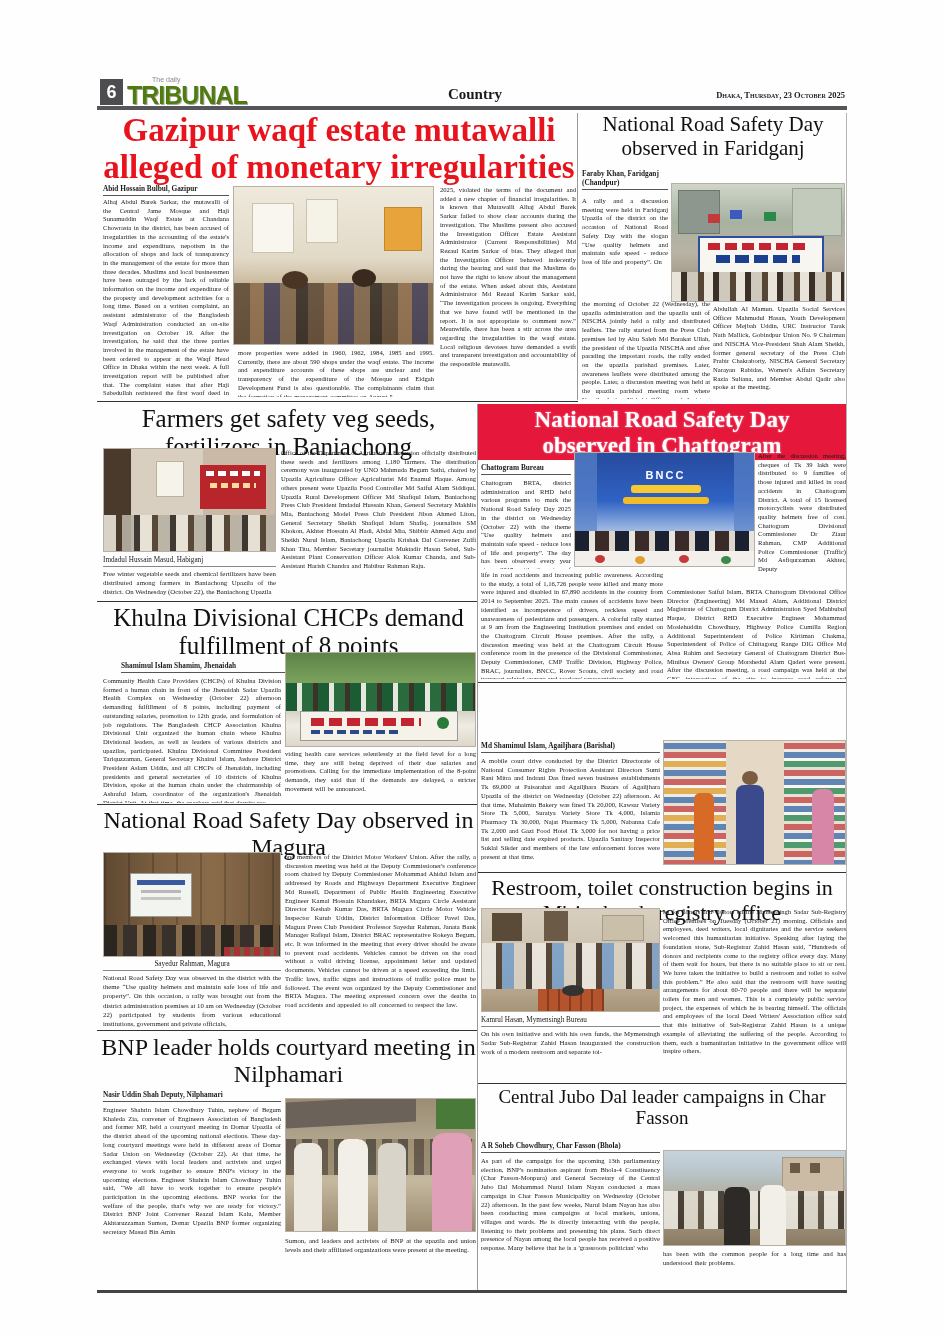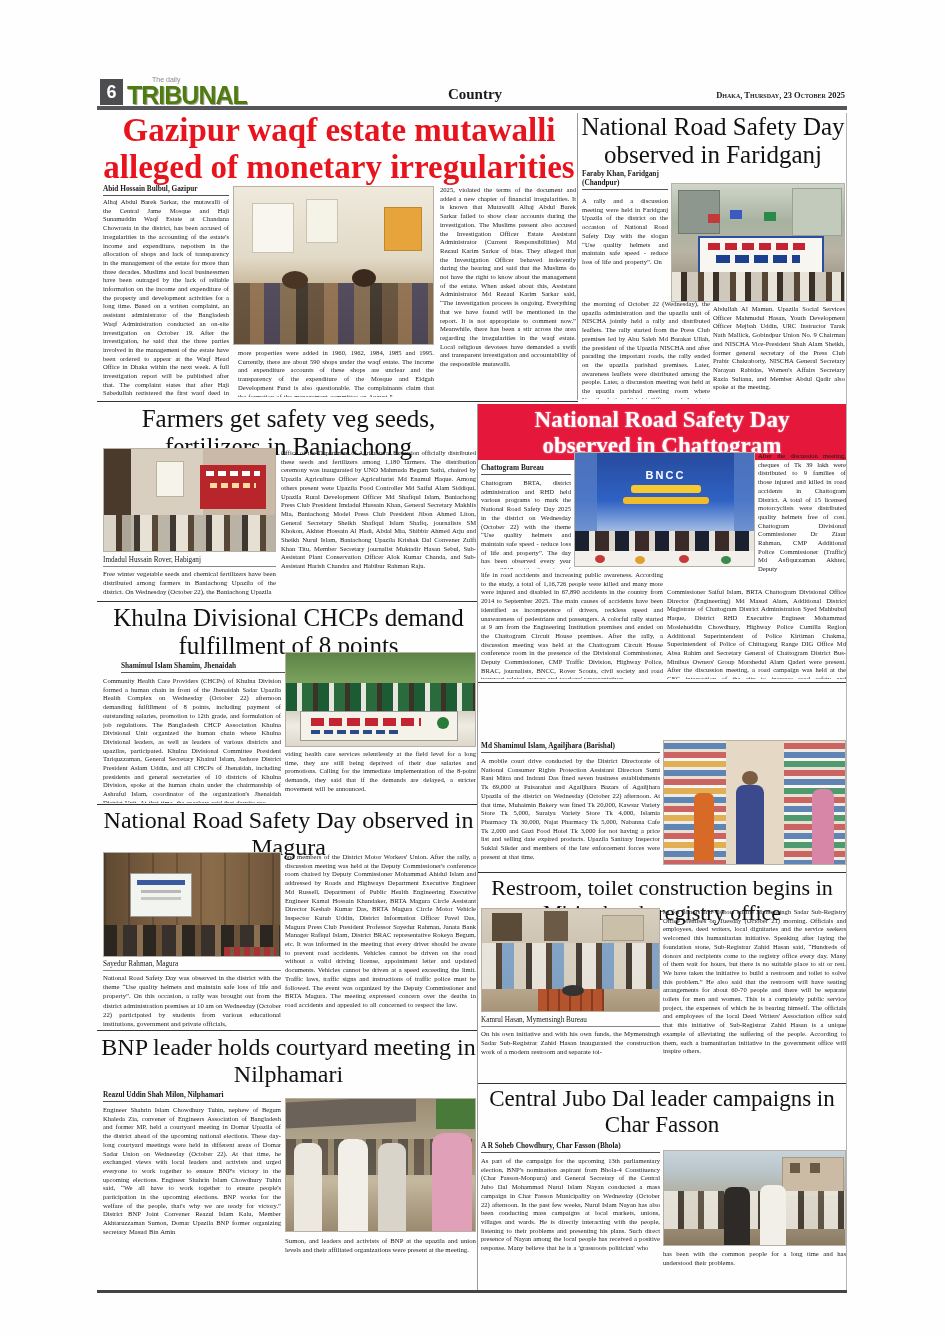--- a/index.html
+++ b/index.html
@@ -44,21 +44,21 @@
     <div class="shape" style="left:150px;top:20px;width:36px;height:42px;background:#e8a43c;border:1px solid #c08a2a;"></div>
     <div class="shape" style="left:0;top:96px;width:201px;height:63px;background:repeating-linear-gradient(90deg,#5a4632 0 16px,#8a6a4a 16px 30px,#3f3a52 30px 46px,#7a6248 46px 62px,#2e2620 62px 74px);opacity:.85;"></div>
     <div class="shape" style="left:48px;top:84px;width:26px;height:18px;border-radius:50%;background:#4a3424;"></div>
     <div class="shape" style="left:118px;top:82px;width:24px;height:18px;border-radius:50%;background:#3a2a1e;"></div>
   </div>
   <div class="abs bt" style="left:238px;top:349px;width:196px;height:48px;">more properties were added in 1960, 1962, 1984, 1985 and 1995. Currently, there are about 590 shops under the waqf estate. The income and expenditure accounts of these shops are unclear and the transparency of the expenditure of the Mosque and Eidgah Development Fund is also questionable. The complainants claim that the formation of the management committee on August 5,</div>
   <div class="abs bt" style="left:440px;top:186px;width:136px;height:211px;">2025, violated the terms of the document and added a new chapter of financial irregularities. It is known that Mutawalli Alhaj Abdul Barek Sarkar failed to show clear accounts during the investigation. The Muslims present also accused the Investigation Officer Estate Assistant Administrator (Current Responsibilities) Md Rezaul Karim Sarkar of bias. They alleged that the Investigation Officer behaved indecently during the hearing and said that the Muslims do not have the right to know about the management of the estate. When asked about this, Assistant Administrator Md Rezaul Karim Sarkar said, “The investigation process is ongoing. Everything that we have found will be mentioned in the report. It is not appropriate to comment now.” Meanwhile, there has been a stir across the area regarding the irregularities in the waqf estate. Local religious devotees have demanded a swift and transparent investigation and accountability of the responsible mutawalli.</div>
 
   <div class="abs vr" style="left:577px;top:113px;height:287px;"></div>
 
-  <div class="abs hl" style="left:580px;top:113px;width:266px;font-size:25px;">National Road Safety Day observed in Faridganj</div>
+  <div class="abs hl" style="left:580px;top:113px;width:266px;font-size:21px;">National Road Safety Day observed in Faridganj</div>
   <div class="abs by" style="left:582px;top:169px;width:86px;">Faraby Khan, Faridganj (Chandpur)</div>
   <div class="abs bt" style="left:582px;top:197px;width:86px;height:100px;">A rally and a discussion meeting were held in Faridganj Upazila of the district on the occasion of National Road Safety Day with the slogan “Use quality helmets and maintain safe speed - reduce loss of life and property”. On</div>
   <div class="abs ph" style="left:671px;top:183px;width:174px;height:119px;background:linear-gradient(180deg,#cfd6c9 0%,#a8b2a0 32%,#b9b3a4 58%,#8f8574 100%);">
     <div class="shape" style="left:6px;top:6px;width:40px;height:42px;background:#8d978d;border:1px solid #6f796f;"></div>
     <div class="shape" style="left:120px;top:4px;width:48px;height:46px;background:#c2cabc;border:1px solid #9aa296;"></div>
     <div class="shape" style="left:36px;top:30px;width:12px;height:9px;background:#c23a3a;"></div>
     <div class="shape" style="left:58px;top:26px;width:12px;height:9px;background:#3a5ac2;"></div>
     <div class="shape" style="left:92px;top:28px;width:12px;height:9px;background:#2a8a4a;"></div>
     <div class="shape" style="left:26px;top:52px;width:122px;height:34px;background:#f7f6f0;border:2px solid #2b4ea0;">
       <div class="shape" style="left:8px;top:5px;width:100px;height:7px;background:repeating-linear-gradient(90deg,#c42432 0 12px,#f7f6f0 12px 17px);"></div>
@@ -73,21 +73,21 @@
 
   <div class="abs hl" style="left:100px;top:405px;width:377px;font-size:25px;">Farmers get safety veg seeds, fertilizers in Baniachong</div>
   <div class="abs ph" style="left:103px;top:448px;width:173px;height:104px;background:linear-gradient(90deg,#4a3a2c 0 16%,#d9cfc0 16% 58%,#cbb9a8 58% 100%);">
     <div class="shape" style="left:52px;top:12px;width:26px;height:34px;background:#f6f3ea;border:1px solid #bcb29e;"></div>
     <div class="shape" style="left:96px;top:16px;width:66px;height:44px;background:#b8252b;">
       <div class="shape" style="left:6px;top:6px;width:54px;height:5px;background:repeating-linear-gradient(90deg,#fff 0 8px,#b8252b 8px 12px);"></div>
       <div class="shape" style="left:10px;top:18px;width:46px;height:5px;background:repeating-linear-gradient(90deg,#ffd9a0 0 7px,#b8252b 7px 11px);"></div>
     </div>
     <div class="shape" style="left:0;top:66px;width:173px;height:38px;background:repeating-linear-gradient(90deg,#e9e4d8 0 12px,#4a3a2a 12px 18px,#b8b2a4 18px 30px,#2e2824 30px 36px);opacity:.9;"></div>
   </div>
-  <div class="abs credit" style="left:103px;top:556px;width:173px;">Imdadul Hussain Rover, Habiganj</div>
+  <div class="abs credit" style="left:103px;top:556px;width:173px;">Imdadul Hussain Masud, Habiganj</div>
   <div class="abs cap" style="left:103px;top:569px;width:173px;height:30px;">Free winter vegetable seeds and chemical fertilizers have been distributed among farmers in Baniachong Upazila of the district. On Wednesday (October 22), the Baniachong Upazila</div>
   <div class="abs bt" style="left:281px;top:449px;width:195px;height:149px;">Office of the Department of Agricultural Extension officially distributed these seeds and fertilizers among 1,180 farmers. The distribution ceremony was inaugurated by UNO Mahmuda Begum Sathi, chaired by Upazila Agriculture Officer Agriculturist Md Enamul Haque. Among others present were Upazila Food Controller Md Saiful Alam Siddiqui, Upazila Rural Development Officer Md Shafiqul Islam, Baniachong Press Club President Imdadul Hussain Khan, General Secretary Makhlis Mia, Baniachong Model Press Club President Jibon Ahmed Liton, General Secretary Sheikh Shafiqul Islam Shafiq, journalists SM Khokon, Akhter Hossain Al Hadi, Abdal Mia, Shibbir Ahmed Arju and Sheikh Nurul Islam, Baniachong Upazila Krishak Dal Convener Zulfi Khan Titu, Member Secretary journalist Muktadir Hasan Sebul, Sub-Assistant Plant Conservation Officer Alok Kumar Chanda, and Sub-Assistant Harish Chandra and Habibur Rahman Raju.</div>
 
   <div class="abs hr" style="left:97px;top:601px;width:380px;height:1px;"></div>
 
   <div class="abs banner" style="left:478px;top:404px;width:368px;height:56px;">
     <div class="banner-text" style="padding:3px 14px 0 14px;font-size:23px;">National Road Safety Day observed in Chattogram</div>
   </div>
   <div class="abs by" style="left:481px;top:463px;width:90px;">Chattogram Bureau</div>
   <div class="abs bt" style="left:481px;top:479px;width:90px;height:90px;">Chattogram BRTA, district administration and RHD held various programs to mark the National Road Safety Day 2025 in the district on Wednesday (October 22) with the theme “Use quality helmets and maintain safe speed - reduce loss of life and property”. The day has been observed every year since 2017 with the aim of preventing loss of</div>
@@ -143,55 +143,55 @@
     <div class="shape" style="left:0;top:0;width:178px;height:105px;background:repeating-linear-gradient(90deg,rgba(0,0,0,.18) 0 2px,transparent 2px 24px);"></div>
     <div class="shape" style="left:26px;top:20px;width:60px;height:42px;background:#f2f4f0;border:1px solid #999;">
       <div class="shape" style="left:6px;top:6px;width:48px;height:5px;background:#3a5aa0;"></div>
       <div class="shape" style="left:10px;top:16px;width:40px;height:3px;background:#b8b8b8;"></div>
       <div class="shape" style="left:10px;top:23px;width:40px;height:3px;background:#c6c6c6;"></div>
     </div>
     <div class="shape" style="left:0;top:72px;width:178px;height:33px;background:repeating-linear-gradient(90deg,#2c2620 0 13px,#6a5238 13px 19px,#38302a 19px 33px,#8a7050 33px 39px);"></div>
     <div class="shape" style="left:120px;top:94px;width:52px;height:9px;background:repeating-linear-gradient(90deg,#a83038 0 6px,#7a5a3a 6px 10px);"></div>
   </div>
   <div class="abs bt" style="left:285px;top:853px;width:191px;height:174px;">and members of the District Motor Workers' Union. After the rally, a discussion meeting was held at the Deputy Commissioner's conference room chaired by Deputy Commissioner Mohammad Ahidul Islam and addressed by Roads and Highways Department Executive Engineer Md Russell, Department of Public Health Engineering Executive Engineer Kamal Hossain Khandaker, BRTA Magura Circle Assistant Director Keshab Kumar Das, BRTA Magura Circle Motor Vehicle Inspector Kutub Uddin, District Information Officer Pavel Das, Magura Press Club President Professor Sayedur Rahman, Janata Bank Manager Rafiqul Islam, District BRAC representative Rokeya Begum, etc. It was informed in the meeting that every driver should be aware to prevent road accidents. Vehicles cannot be driven on the road without a valid driving license, appointment letter and updated documents. Vehicles cannot be driven at a speed exceeding the limit. Traffic laws, traffic signs and instructions of traffic police must be followed. The event was organized by the Deputy Commissioner and BRTA Magura. The meeting expressed concern over the deaths in road accidents and appealed to all concerned to respect the law.</div>
-  <div class="abs credit" style="left:103px;top:960px;width:178px;">Sayedur Rahman, Magura</div>
+  <div class="abs credit" style="left:103px;top:960px;width:178px;text-align:center;">Sayedur Rahman, Magura</div>
   <div class="abs cap" style="left:103px;top:973px;width:178px;height:54px;">National Road Safety Day was observed in the district with the theme “Use quality helmets and maintain safe loss of life and property”. On this occasion, a rally was brought out from the district administration premises at 10 am on Wednesday (October 22) participated by students from various educational institutions, government and private officials,</div>
 
   <div class="abs hr" style="left:97px;top:1030px;width:380px;height:1px;"></div>
 
   <div class="abs hl" style="left:478px;top:876px;width:368px;font-size:22px;">Restroom, toilet construction begins in M'singh sub-registry office</div>
   <div class="abs ph" style="left:481px;top:908px;width:179px;height:104px;background:linear-gradient(180deg,#d8cfc0 0%,#cfc4b2 34%,#c2b49e 62%,#a89478 100%);">
     <div class="shape" style="left:10px;top:4px;width:30px;height:28px;background:#5a4a38;"></div>
     <div class="shape" style="left:62px;top:2px;width:24px;height:30px;background:#6a5a46;"></div>
     <div class="shape" style="left:120px;top:6px;width:40px;height:24px;background:#cabfa8;border:1px solid #a89a82;"></div>
     <div class="shape" style="left:0;top:34px;width:179px;height:46px;background:repeating-linear-gradient(90deg,#ece8e0 0 14px,#4a3a2c 14px 20px,#7aa0c8 20px 32px,#d8d2c4 32px 44px,#38302a 44px 50px);opacity:.9;"></div>
     <div class="shape" style="left:56px;top:80px;width:66px;height:24px;background:repeating-linear-gradient(90deg,#b4542c 0 9px,#8a3a20 9px 11px);"></div>
     <div class="shape" style="left:80px;top:76px;width:22px;height:11px;border-radius:50%;background:#333;"></div>
   </div>
   <div class="abs bt" style="left:663px;top:908px;width:183px;height:171px;">let for donors and visitors on the Mymensingh Sadar Sub-Registry Office premises on Tuesday (October 21) morning. Officials and employees, deed writers, local dignitaries and the service seekers welcomed this humanitarian initiative. Speaking after laying the foundation stone, Sub-Registrar Zahid Hasan said, “Hundreds of donors and recipients come to the registry office every day. Many of them wait for hours, but there is no suitable place to sit or rest. We have taken the initiative to build a restroom and toilet to solve this problem.” He also said that the restroom will have seating arrangements for about 60-70 people and there will be separate toilets for men and women. This is a completely public service project, the expenses of which he is bearing himself. The officials and employees of the local Deed Writers' Association office said that this initiative of Sub-Registrar Zahid Hasan is a unique example of alleviating the suffering of the people. According to them, such a humanitarian initiative in the government office will inspire others.</div>
   <div class="abs credit" style="left:481px;top:1016px;width:179px;">Kamrul Hasan, Mymensingh Bureau</div>
   <div class="abs cap" style="left:481px;top:1029px;width:179px;height:50px;">On his own initiative and with his own funds, the Mymensingh Sadar Sub-Registrar Zahid Hasan inaugurated the construction work of a modern restroom and separate toi-</div>
 
   <div class="abs hr" style="left:478px;top:1083px;width:368px;height:1px;"></div>
 
   <div class="abs hl" style="left:100px;top:1034px;width:377px;font-size:24px;">BNP leader holds courtyard meeting in Nilphamari</div>
-  <div class="abs by" style="left:103px;top:1090px;width:178px;">Reazul Uddin Shah Milon, Nilphamari</div>
+  <div class="abs by" style="left:103px;top:1090px;width:178px;">Nasir Uddin Shah Deputy, Nilphamari</div>
   <div class="abs bt" style="left:103px;top:1106px;width:178px;height:157px;">Engineer Shahrin Islam Chowdhury Tuhin, nephew of Begum Khaleda Zia, convener of Engineers Association of Bangladesh and former MP, held a courtyard meeting in Domar Upazila of the district ahead of the upcoming national elections. These day-long courtyard meetings were held in different areas of Domar Sadar Union on Wednesday (October 22). At that time, he exchanged views with local leaders and activists and urged everyone to work together to ensure BNP's victory in the upcoming elections. Engineer Shahrin Islam Chowdhury Tuhin said, “We all have to work together to ensure people's participation in the upcoming elections. BNP works for the welfare of the people, that's why we are ready for victory.” District BNP Joint Convener Reazul Islam Kalu, Member Akhtaruzzaman Sumon, Domar Upazila BNP former organizing secretary Masud Bin Amin</div>
   <div class="abs ph" style="left:285px;top:1098px;width:191px;height:134px;background:linear-gradient(180deg,#9c8c74 0%,#b0a48c 30%,#c4b89e 62%,#9a8a70 100%);">
     <div class="shape" style="left:0;top:0;width:130px;height:26px;background:#6b625a;transform:skewY(-3deg);"></div>
     <div class="shape" style="left:150px;top:0;width:41px;height:30px;background:#4a7a3a;"></div>
     <div class="shape" style="left:0;top:40px;width:191px;height:36px;background:repeating-linear-gradient(90deg,#3a3028 0 10px,#8a7a5e 10px 16px,#2e2a26 16px 26px,#9a8868 26px 32px);opacity:.65;"></div>
     <div class="shape" style="left:8px;top:44px;width:28px;height:90px;background:#ece8e0;border-radius:9px 9px 0 0;"></div>
     <div class="shape" style="left:52px;top:40px;width:30px;height:94px;background:#f2efe8;border-radius:10px 10px 0 0;"></div>
     <div class="shape" style="left:92px;top:44px;width:28px;height:90px;background:#d8d4ca;border-radius:9px 9px 0 0;"></div>
     <div class="shape" style="left:146px;top:34px;width:40px;height:100px;background:#e0a0b8;border-radius:12px 12px 0 0;"></div>
   </div>
   <div class="abs cap" style="left:285px;top:1236px;width:191px;height:30px;">Sumon, and leaders and activists of BNP at the upazila and union levels and their affiliated organizations were present at the meeting.</div>
 
-  <div class="abs hl" style="left:478px;top:1086px;width:368px;font-size:23px;">Central Jubo Dal leader campaigns in Char Fasson</div>
+  <div class="abs hl" style="left:478px;top:1086px;width:368px;font-size:19px;">Central Jubo Dal leader campaigns in Char Fasson</div>
   <div class="abs by" style="left:481px;top:1141px;width:179px;">A R Soheb Chowdhury, Char Fasson (Bhola)</div>
   <div class="abs bt" style="left:481px;top:1157px;width:179px;height:130px;">As part of the campaign for the upcoming 13th parliamentary election, BNP's nomination aspirant from Bhola-4 Constituency (Char Fasson-Monpura) and General Secretary of the Central Jubo Dal Mohammad Nurul Islam Nayan conducted a mass campaign in Char Fasson Municipality on Wednesday (October 22) afternoon. In the past few weeks, Nurul Islam Nayan has also been conducting mass campaigns at local markets, unions, villages and wards. He is directly interacting with the people, listening to their problems and presenting his plans. Such direct presence of Nayan among the local people has received a positive response. Many believe that he is a 'grassroots politician' who</div>
   <div class="abs ph" style="left:663px;top:1150px;width:183px;height:96px;background:linear-gradient(180deg,#c8d4dc 0%,#b8c4c8 24%,#b0a894 52%,#8a7a62 100%);">
     <div class="shape" style="left:118px;top:6px;width:60px;height:38px;background:#cbbba4;border:1px solid #a89a82;"></div>
     <div class="shape" style="left:126px;top:12px;width:10px;height:10px;background:#6a5a46;"></div>
     <div class="shape" style="left:146px;top:12px;width:10px;height:10px;background:#6a5a46;"></div>
     <div class="shape" style="left:0;top:40px;width:183px;height:38px;background:repeating-linear-gradient(90deg,#efece4 0 14px,#3a3028 14px 20px,#e2ded2 20px 34px,#54483a 34px 40px);opacity:.85;"></div>
     <div class="shape" style="left:60px;top:36px;width:26px;height:60px;background:#2e2a28;border-radius:8px 8px 0 0;"></div>
     <div class="shape" style="left:96px;top:34px;width:26px;height:62px;background:#f2efe8;border-radius:8px 8px 0 0;"></div>
   </div>

